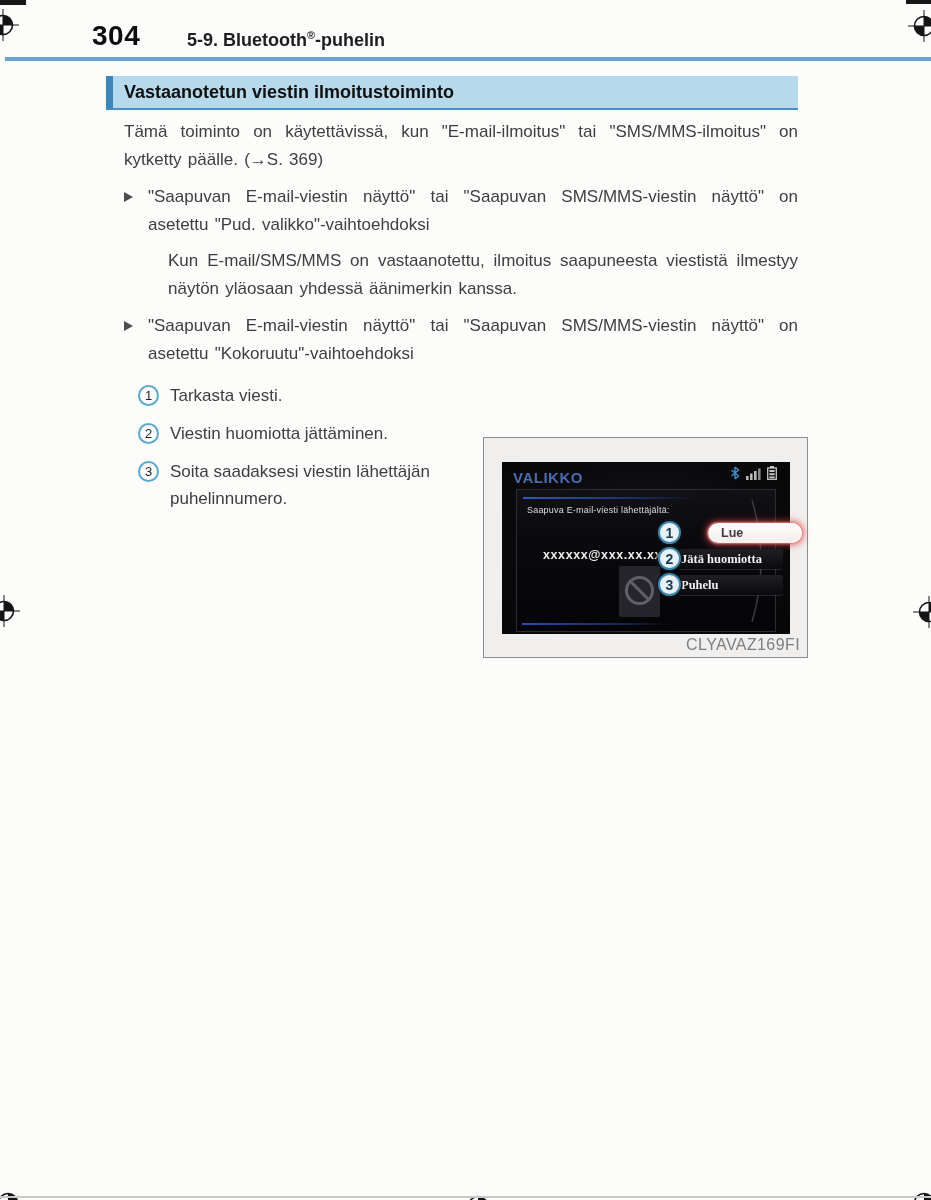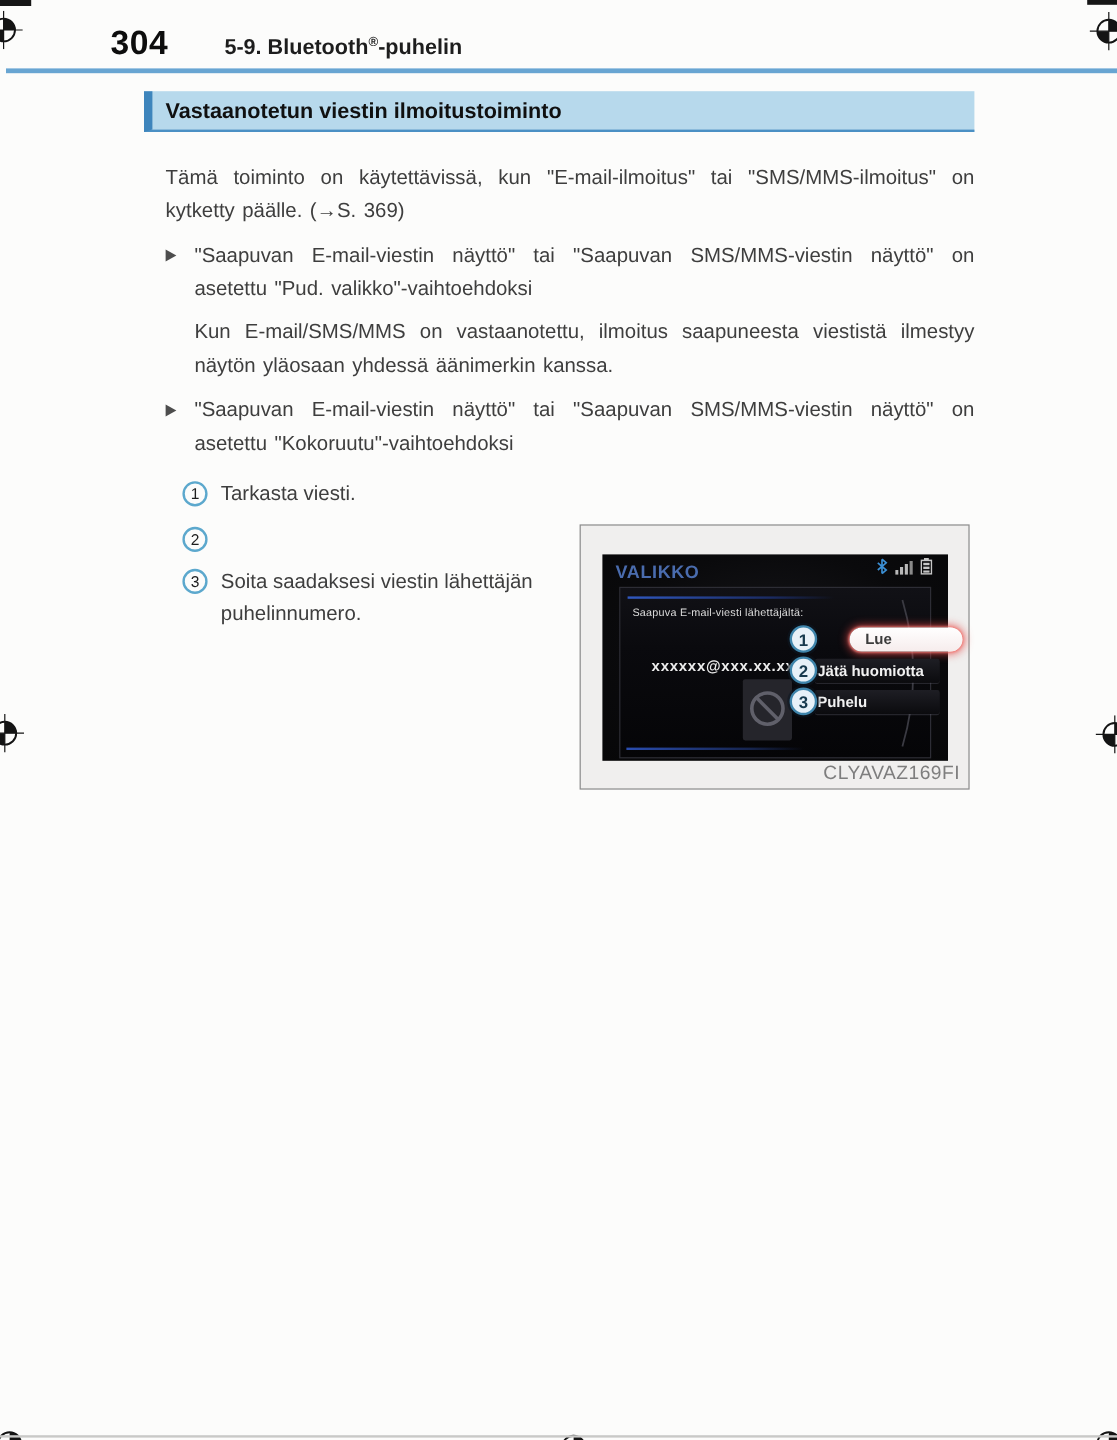--- a/index.html
+++ b/index.html
@@ -17,45 +17,45 @@
   .regmark { position:absolute; width:32px; height:32px; }
   .bottom-edge { position:absolute; left:0; top:1196px; width:931px; height:2px; background:#c9c9c7; }
 
   
   .page-number { position:absolute; left:92px; top:20px; font-size:28px; font-weight:700; color:#0d0d0d; letter-spacing:0.5px; }
   .chapter { position:absolute; left:187px; top:29px; font-size:18px; font-weight:700; color:#1d1d1d; }
   .chapter sup { font-size:11px; }
   .top-rule { position:absolute; left:5px; top:57px; width:926px; height:4px; background:#68a5d2; }
 
   
-  .main { position:absolute; left:120px; top:76px; width:692px; }
+  .main { position:absolute; left:106px; top:76px; width:692px; }
 
   .section-heading {
     background:#b7d9ec;
     border-left:7px solid #3e85bc;
     border-bottom:2px solid #4b90c4;
     padding:6px 8px 5px 11px;
     font-size:18px; font-weight:700; color:#101010;
   }
 
   .para { font-size:17px; line-height:28px; text-align:justify; word-spacing:1.5px; color:#3e3e3e; }
-  .intro { margin:24px 0 0 18px; }
+  .intro { margin:8px 0 0 18px; }
 
   .bullet { display:flex; margin:9px 0 0 18px; }
   .tri {
     width:24px; flex:0 0 24px; padding-top:9px;
   }
   .tri::before {
     content:""; display:block; width:0; height:0;
     border-left:9px solid #4d4d4d;
     border-top:5.5px solid transparent;
     border-bottom:5.5px solid transparent;
   }
   .bullet-text { flex:1; }
-  .bullet-body { margin-top:8px; }
+  .bullet-body { margin-top:8px;margin-left:20px; }
 
   
   .steps { list-style:none; margin:14px 0 0 32px; width:336px; }
   .step { display:flex; margin-bottom:11px; font-size:17px; line-height:27px; }
   .step-circle {
     flex:0 0 auto; width:21px; height:21px; margin:3px 11px 0 0;
     border:2px solid #5ca8cd; border-radius:50%;
     color:#1e1e1e; font-size:13px;
     display:flex; align-items:center; justify-content:center;
   }
@@ -91,20 +91,21 @@
     top:33px; width:94px; padding-left:13px;
     background:linear-gradient(180deg,#ffffff,#f6ecec);
     border-radius:10px; color:#3c3c3c;
     box-shadow:0 0 7px 2px rgba(225,70,70,0.75), 0 0 2px 1px rgba(255,170,160,0.9);
     margin-left:29px;
   }
   .btn-dark {
     color:#f1f1f1; padding-left:2px; border-radius:2px;
     background:linear-gradient(180deg,#1e1e24,#0b0b0e);
     box-shadow:0 1px 0 rgba(95,95,110,0.35);
+    font-family:Liberation Serif, serif;
   }
   .btn-jata { top:59px; }
   .btn-puhelu { top:85px; }
 
   .callout {
     position:absolute; left:141px; width:23px; height:23px; z-index:5;
     border-radius:50%; background:#e7f1f8; border:2px solid #3f85ab;
     color:#173a4e; font-size:14px; font-weight:600;
     display:flex; align-items:center; justify-content:center;
     box-shadow:0 0 0 2px rgba(12,24,34,0.55);
@@ -212,20 +213,21 @@
     </div>
   </div>
 
   <ol class="steps">
     <li class="step">
       <span class="step-circle">1</span>
       <span>Tarkasta viesti.</span>
     </li>
     <li class="step">
       <span class="step-circle">2</span>
+      <span>Viestin huomiotta jättäminen.</span>
     </li>
     <li class="step">
       <span class="step-circle">3</span>
       <span>Soita saadaksesi viestin lähettäjän puhelinnumero.</span>
     </li>
   </ol>
 
 </div>
 
 <figure class="figure">

